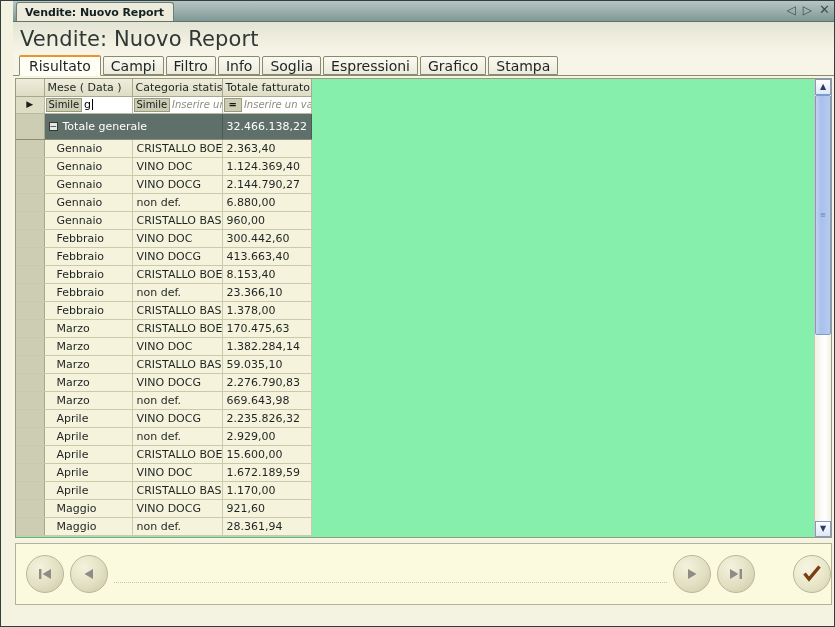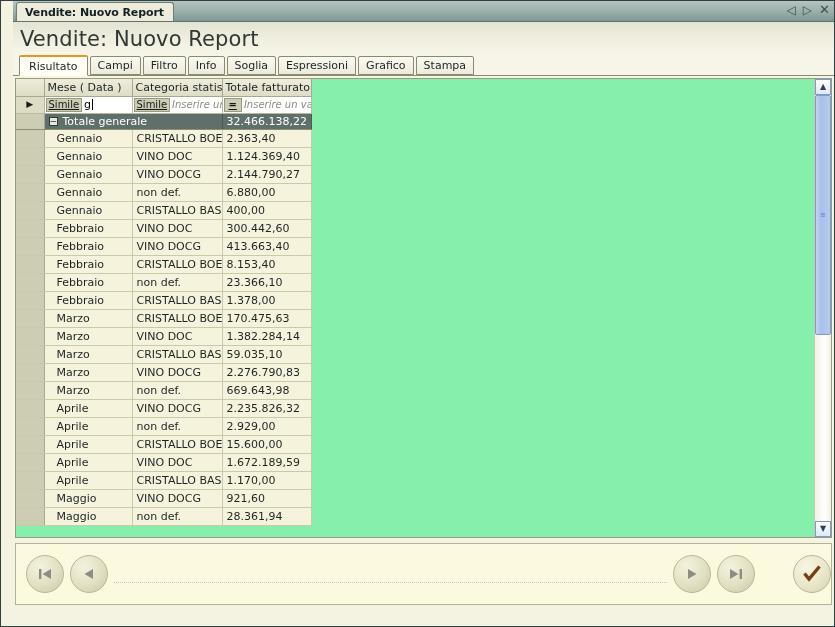--- a/index.html
+++ b/index.html
@@ -78,21 +78,21 @@
     padding-left: 6px;
     display: flex;
     align-items: flex-end;
     border-bottom: 1px solid #8a8a72;
   }
   .tab {
     height: 19px;
     margin-right: 2px;
     padding: 0 7px;
     display: flex; align-items: center;
-    font-size: 11px;
+    font-size: 14px;
     color: #1e2423;
     background: linear-gradient(to bottom, #fbfaf0 0%, #eceadb 100%);
     border: 1px solid #8a8a72;
     border-bottom: 1px solid #8a8a72;
     border-radius: 2px 2px 0 0;
     white-space: nowrap;
   }
   .tab.active {
     height: 21px;
     background: #fffef5;
@@ -179,21 +179,20 @@
   .filter-inner { display: flex; align-items: center; height: 15px; }
   .op-chip {
     background: #cdcdb4;
     border: 1px solid #9a9a80;
     font-size: 10px;
     line-height: 12px;
     padding: 0 2px;
     margin: 0 2px 0 1px;
     color: #13191a;
     flex: 0 0 auto;
-    text-decoration: underline;
   }
   .op-chip.eq { padding: 0 4px; font-weight: bold; }
   .filter-val {
     font-size: 11px;
     color: #000;
     flex: 1 1 auto;
     overflow: hidden;
   }
   .filter-ph {
     font-size: 10px;
@@ -205,21 +204,21 @@
   .caret {
     display: inline-block;
     width: 1px; height: 11px;
     background: #000;
     vertical-align: -2px;
     margin-left: 1px;
   }
 
   
   tr.total-row td {
-    height: 16px;
+    height: 26px;
     background: #5f6f6a;
     color: #ffffff;
     border-right: 1px solid #4c5a56;
     border-bottom: 1px solid #8d8d76;
     padding: 0 4px;
     white-space: nowrap;
     overflow: hidden;
   }
   tr.total-row td.ind-cell {
     background: #cdcdb4;
@@ -464,21 +463,21 @@
               <tr class="data-row">
                 <td class="ind-cell"></td>
                 <td class="mese">Gennaio</td>
                 <td>non def.</td>
                 <td class="num">6.880,00</td>
               </tr>
               <tr class="data-row">
                 <td class="ind-cell"></td>
                 <td class="mese">Gennaio</td>
                 <td>CRISTALLO BASE</td>
-                <td class="num">400,00</td>
+                <td class="num">960,00</td>
               </tr>
               <tr class="data-row">
                 <td class="ind-cell"></td>
                 <td class="mese">Febbraio</td>
                 <td>VINO DOC</td>
                 <td class="num">300.442,60</td>
               </tr>
               <tr class="data-row">
                 <td class="ind-cell"></td>
                 <td class="mese">Febbraio</td>

